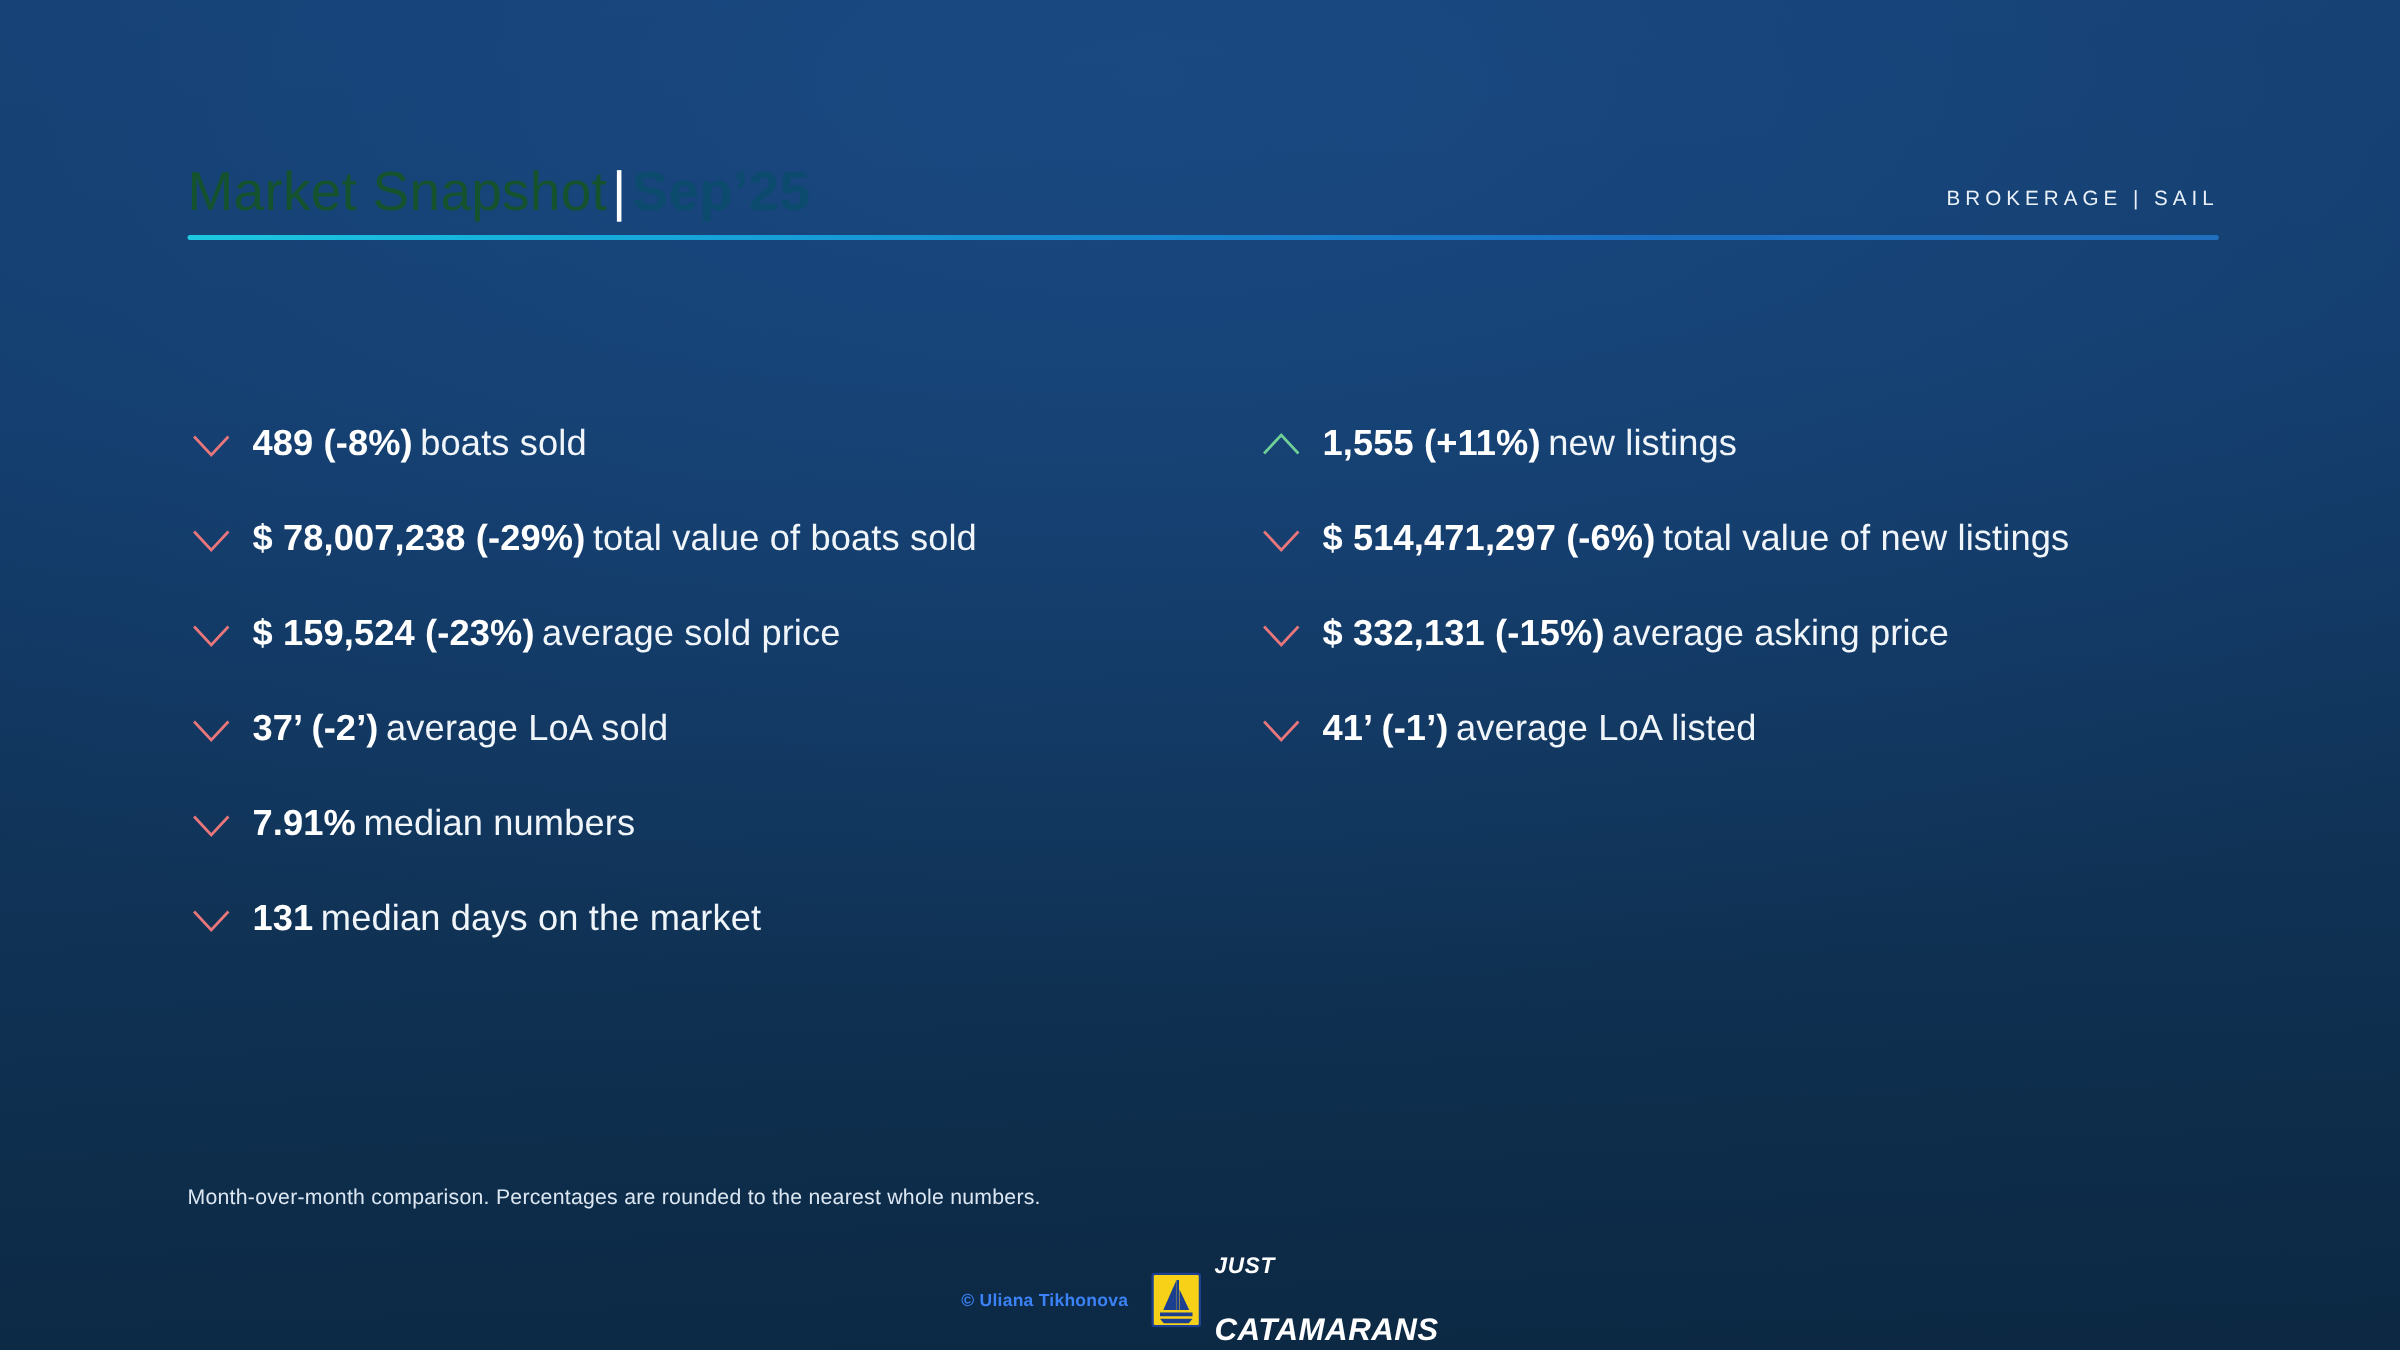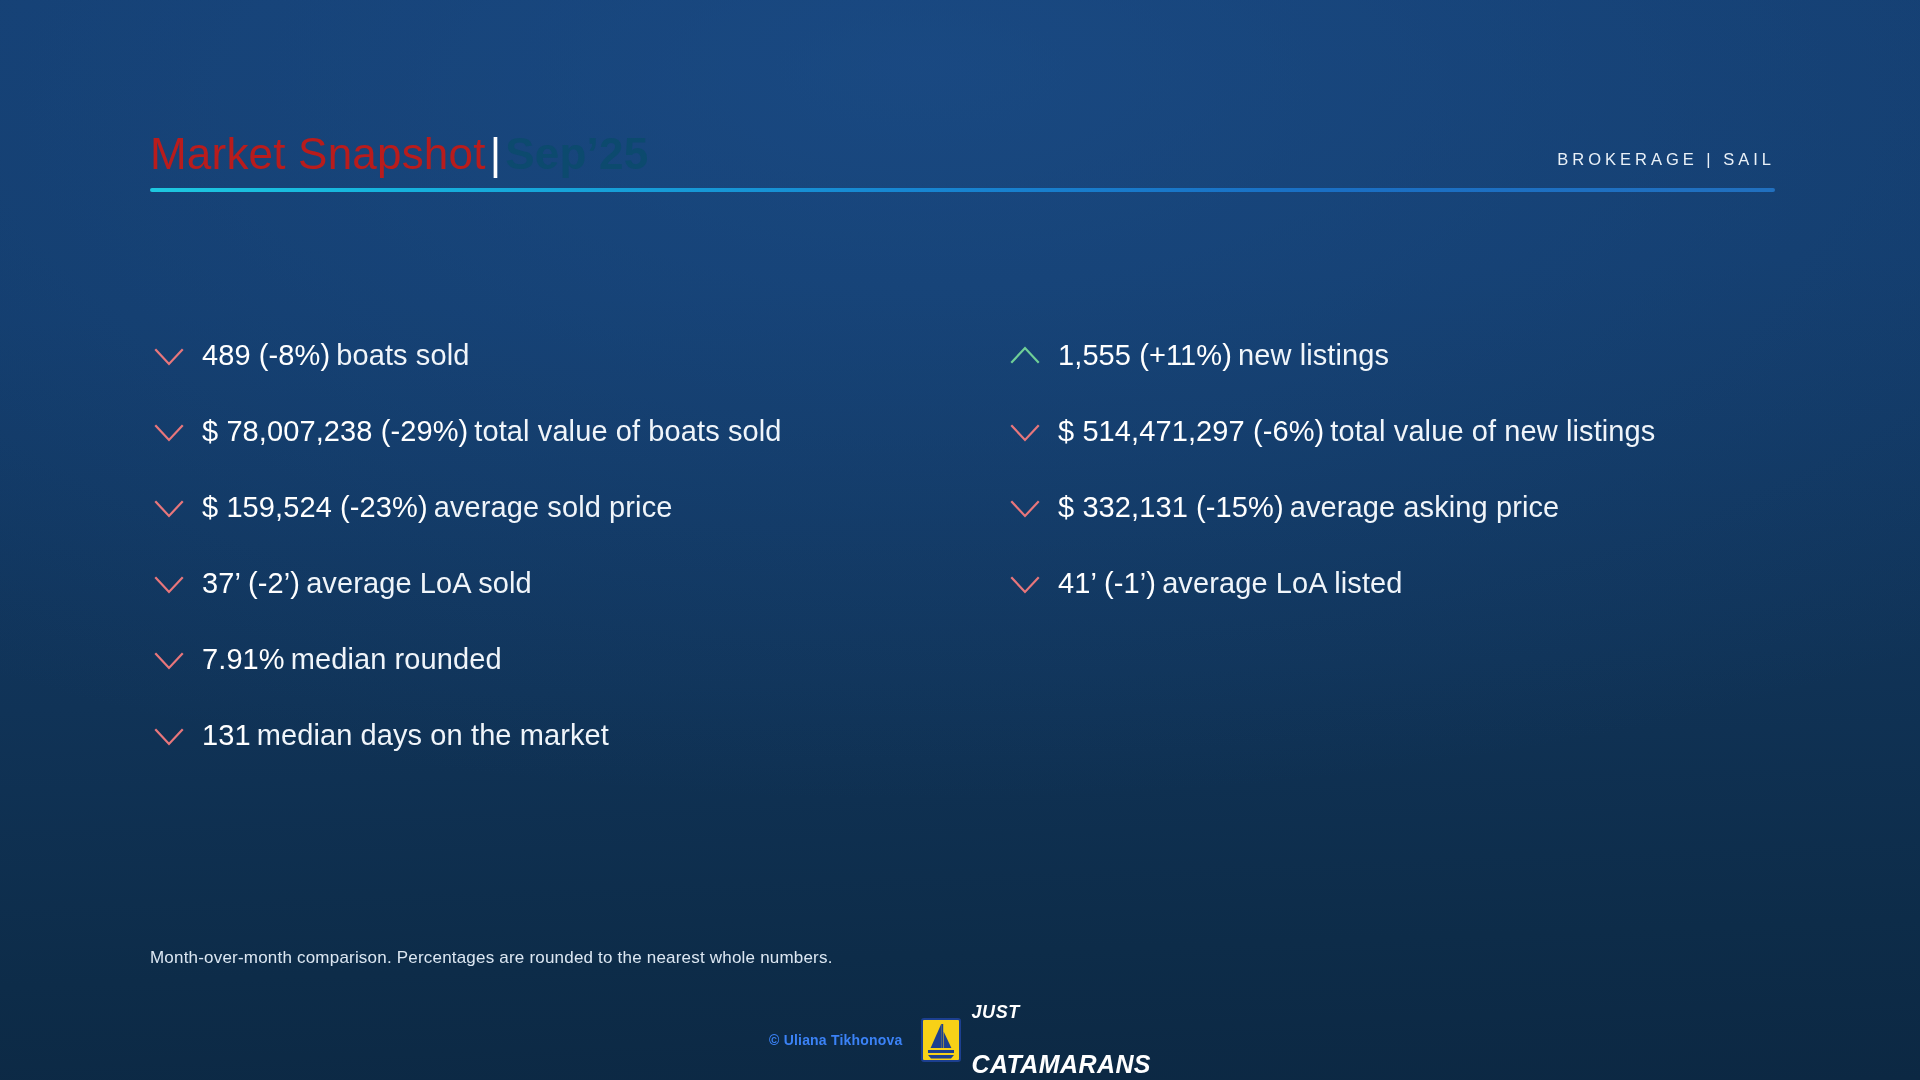--- a/index.html
+++ b/index.html
@@ -41,21 +41,21 @@
   }
 
   .title {
     font-size:44px;
     font-weight:300;
     letter-spacing:0.2px;
     white-space:nowrap;
     line-height:1;
     color:#ffffff;
   }
-  .title .t-main { color:#b91c1c; }
+  .title .t-main { color:#14532d; }
   .title .t-sep  { color:#ffffff; font-weight:200; padding:0 4px; }
   .title .t-sub  { color:#0c4a6e; font-weight:700; }
 
   .eyebrow {
     font-size:16.5px;
     font-weight:400;
     letter-spacing:4.0px;
     color:#eaf1f8;
     white-space:nowrap;
     padding-bottom:7px;
@@ -100,21 +100,21 @@
   }
   .chev svg { display:block; width:38px; height:38px; }
 
   .metric-text {
     font-size:29px;
     line-height:1.1;
     color:#ffffff;
     letter-spacing:0.1px;
   }
   .metric-text .val {
-    font-weight:400;
+    font-weight:700;
     color:#ffffff;
   }
   .metric-text .lbl {
     font-weight:300;
     color:#f0f5fa;
     padding-left:6px;
   }
 
   
   .footnote {
@@ -227,21 +227,21 @@
             </svg>
           </span>
           <span class="metric-text"><span class="val">37’ (-2’)</span><span class="lbl">average LoA sold</span></span>
         </div>
         <div class="metric-row">
           <span class="chev">
             <svg viewBox="0 0 38 38" aria-hidden="true">
               <path d="M6 13 L19 27 L32 13" fill="none" stroke="#e8767b" stroke-width="2.2" stroke-linecap="square" stroke-linejoin="miter"></path>
             </svg>
           </span>
-          <span class="metric-text"><span class="val">7.91%</span><span class="lbl">median rounded</span></span>
+          <span class="metric-text"><span class="val">7.91%</span><span class="lbl">median numbers</span></span>
         </div>
         <div class="metric-row">
           <span class="chev">
             <svg viewBox="0 0 38 38" aria-hidden="true">
               <path d="M6 13 L19 27 L32 13" fill="none" stroke="#e8767b" stroke-width="2.2" stroke-linecap="square" stroke-linejoin="miter"></path>
             </svg>
           </span>
           <span class="metric-text"><span class="val">131</span><span class="lbl">median days on the market</span></span>
         </div>
       </div>

